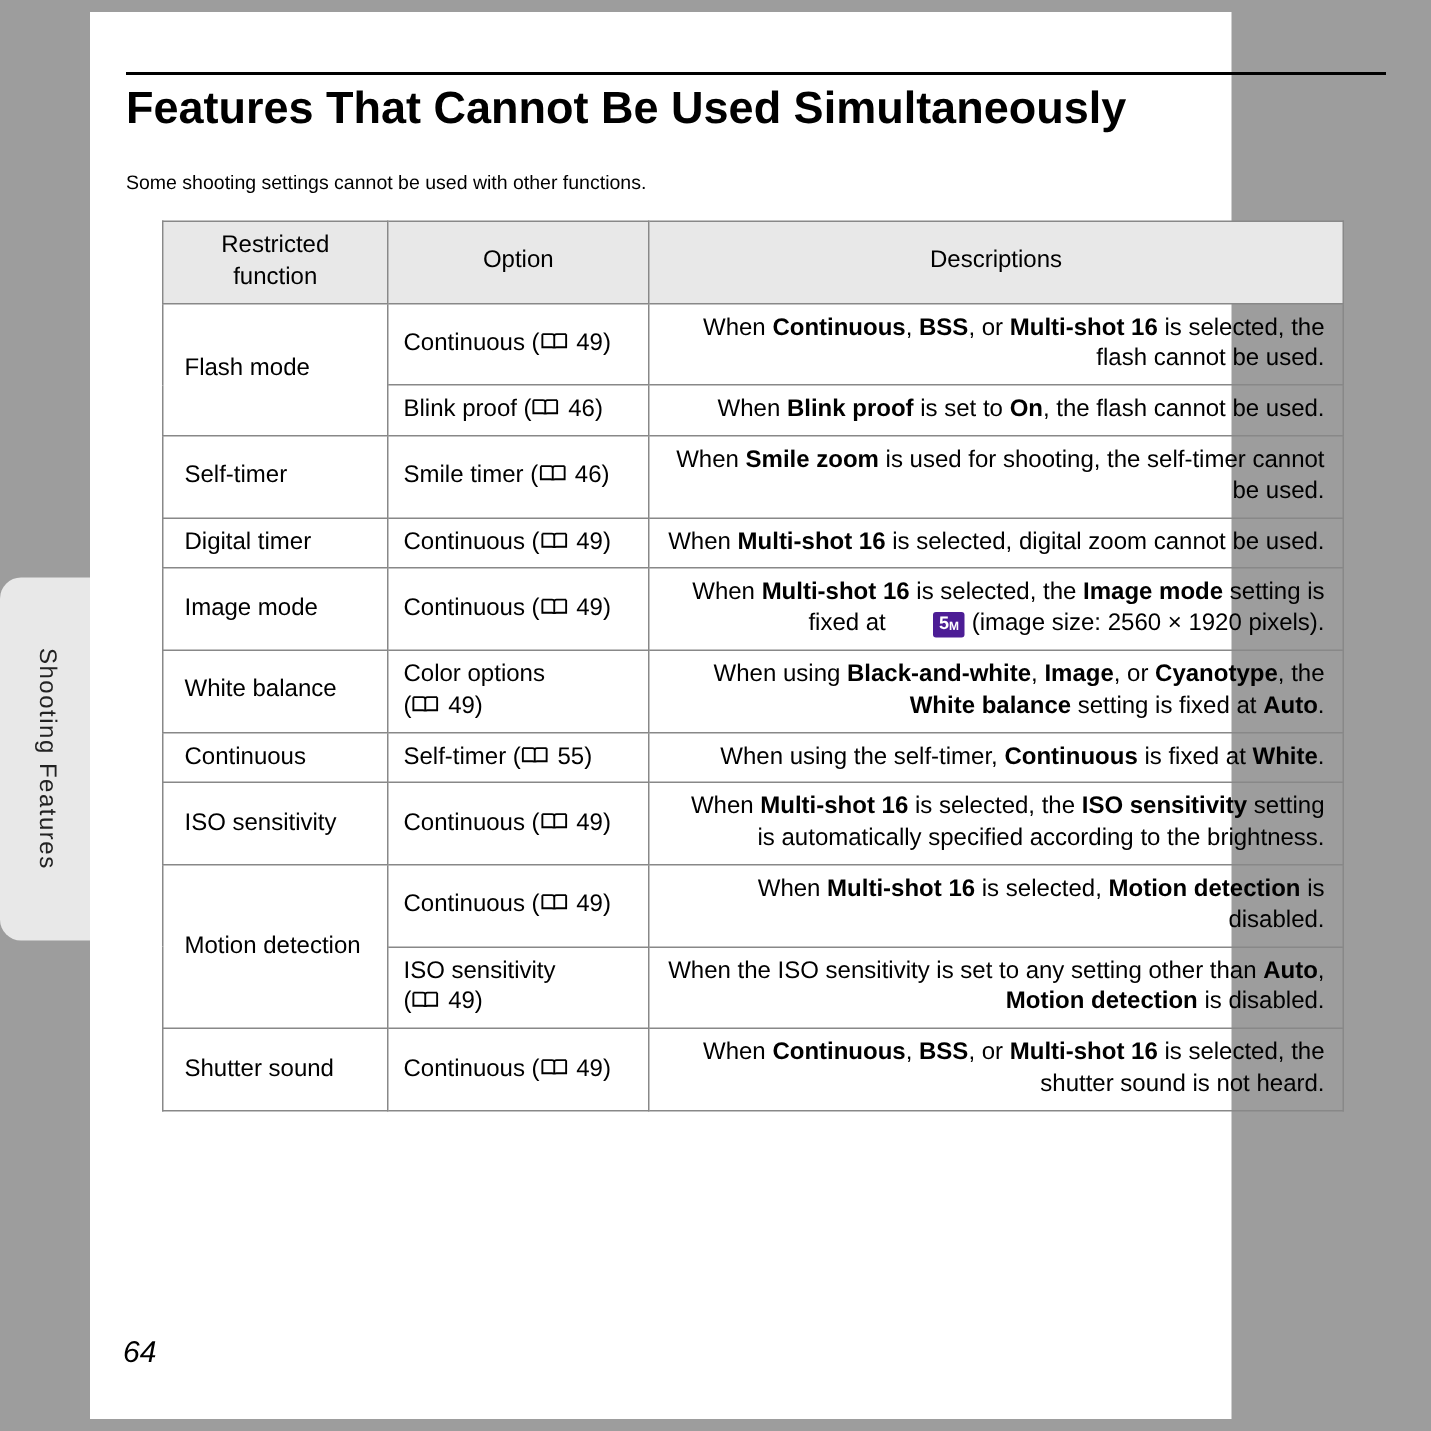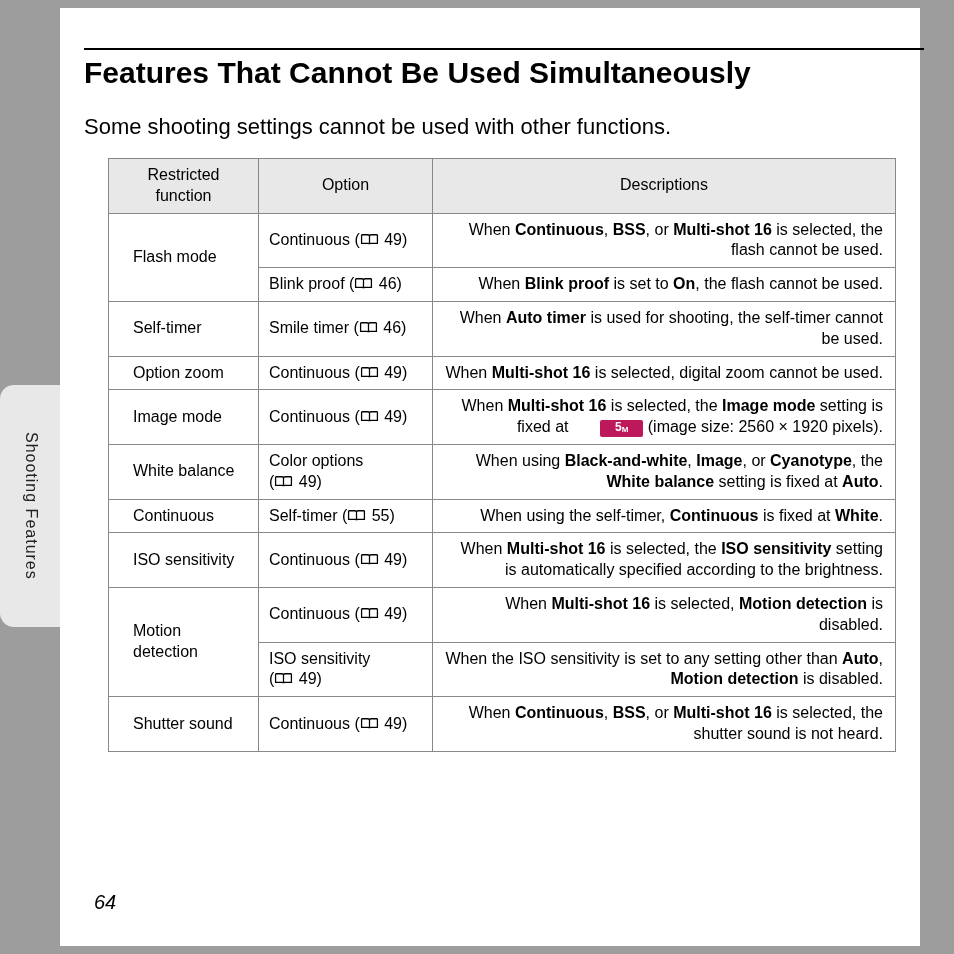--- a/index.html
+++ b/index.html
@@ -9,21 +9,21 @@
     width: 954px;
     height: 954px;
     font-size: 17px;
     color: #000;
     position: relative;
   }
   .page {
     position: absolute;
     left: 60px;
     top: 8px;
-    width: 860px;
+    width: 761px;
     height: 938px;
     background: #fff;
   }
   .side-tab {
     position: absolute;
     left: 0;
     top: 385px;
     width: 61px;
     height: 242px;
     background: #e8e8e8;
@@ -45,70 +45,70 @@
     top: 40px;
     width: 840px;
   }
   .rule { border-top: 2px solid #000; margin-bottom: 6px; }
   h1 {
     font-size: 30px;
     font-weight: 700;
     margin-bottom: 24px;
     letter-spacing: 0px;
   }
-  .intro { margin-bottom: 18px; font-size: 22px; }
+  .intro { margin-bottom: 18px; font-size: 13px; }
   table {
     width: 788px;
     margin-left: 24px;
     border-collapse: collapse;
     font-size: 16px;
     line-height: 1.3;
   }
   th, td {
     border: 1px solid #888;
     padding: 6px 10px;
     vertical-align: middle;
     text-align: left;
   }
   th {
     background: #e8e8e8;
     font-weight: 400;
     text-align: center;
   }
   th.col-func { width: 150px; margin-left: 29px; }
   th.col-opt  { width: 174px; text-align: center; }
-  td.func { padding-left: 24px; }
+  td.func { padding-left: 14px; }
   td.opt  { }
   td.desc { padding: 6px 12px; text-align: right; }
   .ref-icon {
     display: inline-block;
     width: 19px;
     height: 13px;
     position: relative;
     top: 1px;
     margin: 0 1px 0 0;
   }
   .ref-icon svg { width: 19px; height: 13px; display: block; }
   .mode5 {
     display: inline-block;
-    background: #be185d;
+    background: #4c1d95;
     color: #fff;
     font-weight: 700;
     font-size: 12px;
-    padding: 0 15px;
+    padding: 0 4px;
     line-height: 15px;
     border-radius: 2px;
     vertical-align: 1px;
     font-family: Arial, sans-serif;
     margin-left: 27px;
   }
   .mode5 sub { font-size: 8px; vertical-align: -1px; }
   .pg-num {
     position: absolute;
-    left: 34px;
+    left: 22px;
     bottom: 32px;
     font-style: italic;
     font-size: 20px;
   }
 </style>
 </head>
 <body>
 
 <div class="side-tab">
   <span>Shooting Features</span>
@@ -139,24 +139,24 @@
             <td class="opt">Blink proof (<span class="ref-icon"><svg viewBox="0 0 24 16">
                   <path fill="none" stroke="#000" stroke-width="1.6" d="M2 2 h8 q2 0 2 2 v10 M22 2 h-8 q-2 0 -2 2 v10 M2 2 v11 h8 q2 0 2 1 M22 2 v11 h-8 q-2 0 -2 1"></path>
                 </svg></span> 46)</td>
             <td class="desc">When <strong>Blink proof</strong> is set to <strong>On</strong>, the flash cannot be used.</td>
           </tr>
           <tr>
             <td class="func">Self-timer</td>
             <td class="opt">Smile timer (<span class="ref-icon"><svg viewBox="0 0 24 16">
                   <path fill="none" stroke="#000" stroke-width="1.6" d="M2 2 h8 q2 0 2 2 v10 M22 2 h-8 q-2 0 -2 2 v10 M2 2 v11 h8 q2 0 2 1 M22 2 v11 h-8 q-2 0 -2 1"></path>
                 </svg></span> 46)</td>
-            <td class="desc">When <strong>Auto timer</strong> is used for shooting, the self-timer cannot be used.</td>
-          </tr>
-          <tr>
-            <td class="func">Option zoom</td>
+            <td class="desc">When <strong>Smile zoom</strong> is used for shooting, the self-timer cannot be used.</td>
+          </tr>
+          <tr>
+            <td class="func">Digital timer</td>
             <td class="opt">Continuous (<span class="ref-icon"><svg viewBox="0 0 24 16">
                   <path fill="none" stroke="#000" stroke-width="1.6" d="M2 2 h8 q2 0 2 2 v10 M22 2 h-8 q-2 0 -2 2 v10 M2 2 v11 h8 q2 0 2 1 M22 2 v11 h-8 q-2 0 -2 1"></path>
                 </svg></span> 49)</td>
             <td class="desc">When <strong>Multi-shot 16</strong> is selected, digital zoom cannot be used.</td>
           </tr>
           <tr>
             <td class="func">Image mode</td>
             <td class="opt">Continuous (<span class="ref-icon"><svg viewBox="0 0 24 16">
                   <path fill="none" stroke="#000" stroke-width="1.6" d="M2 2 h8 q2 0 2 2 v10 M22 2 h-8 q-2 0 -2 2 v10 M2 2 v11 h8 q2 0 2 1 M22 2 v11 h-8 q-2 0 -2 1"></path>
                 </svg></span> 49)</td>

